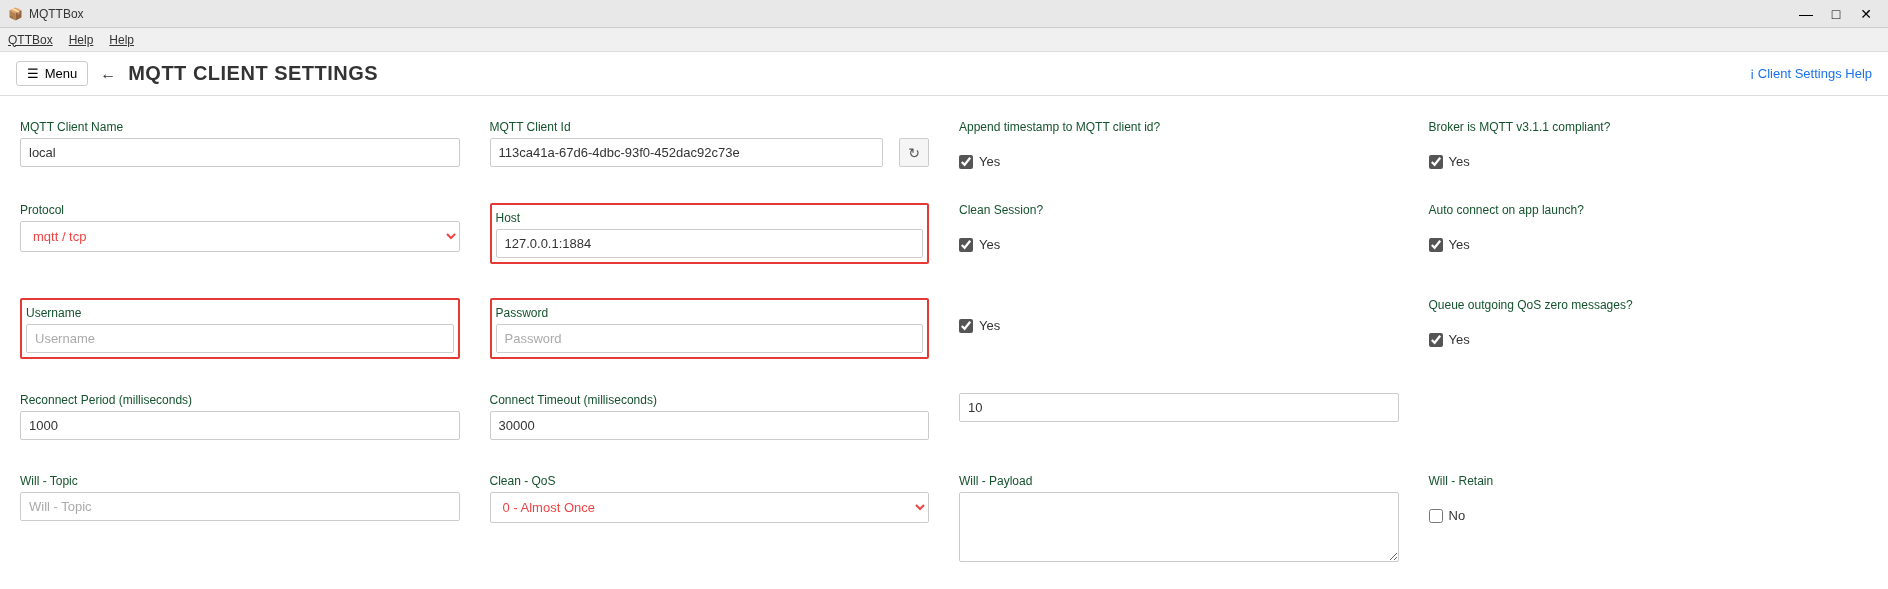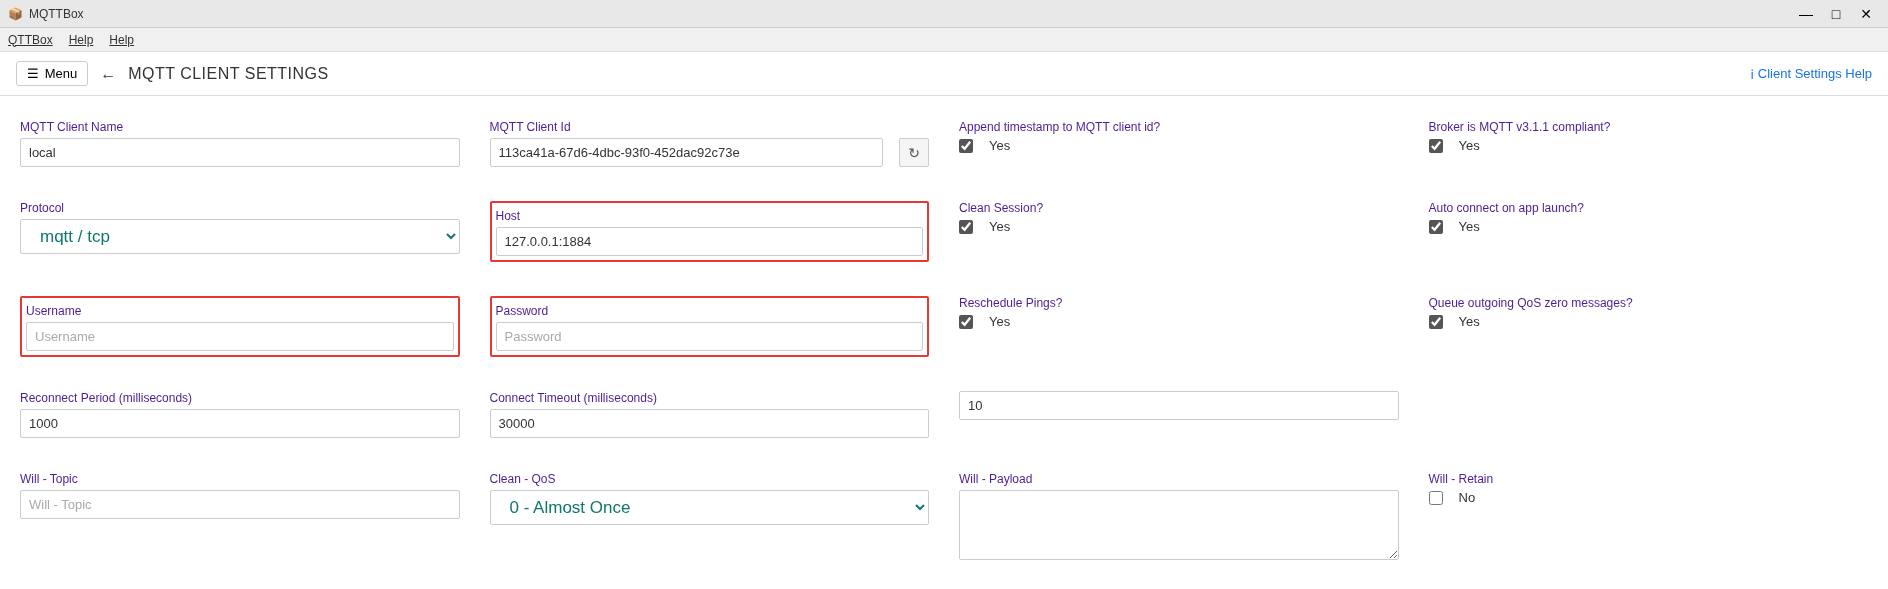--- a/index.html
+++ b/index.html
@@ -47,60 +47,60 @@
     }
     .toolbar-left { display: flex; align-items: center; gap: 12px; }
     .menu-btn {
       display: flex; align-items: center; gap: 6px;
       background: none; border: 1px solid #ccc; padding: 4px 10px;
       border-radius: 3px; cursor: pointer; font-size: 13px;
     }
     .back-btn {
       background: none; border: none; cursor: pointer; font-size: 16px; color: #333;
     }
-    .page-title { font-size: 16px; font-weight: normal; letter-spacing: 0.5px; }
+    .page-title { font-size: 20px; font-weight: bold; letter-spacing: 0.5px; }
     .help-link { color: #1a73e8; font-size: 13px; cursor: pointer; display: flex; align-items: center; gap: 4px; }
 
     
     .content { background: #fff; padding: 24px 20px; min-height: calc(589px - 96px); }
 
     
     .form-section { display: flex; gap: 0; margin-bottom: 18px; }
     .form-col { flex: 1; padding-right: 30px; }
     .form-col:last-child { padding-right: 0; }
 
     .field-group { margin-bottom: 16px; }
-    .field-label { font-size: 12px; color: #4c1d95; margin-bottom: 4px; display: block; font-weight: normal; }
+    .field-label { font-size: 12px; color: #14532d; margin-bottom: 4px; display: block; font-weight: normal; }
 
     input[type="text"], input[type="password"] {
       width: 100%; border: 1px solid #ccc; border-radius: 2px;
       padding: 6px 8px; font-size: 13px; color: #333; background: #fff;
       outline: none;
     }
     input::placeholder { color: #aaa; }
 
     select {
       width: 100%; border: 1px solid #ccc; border-radius: 2px;
-      padding: 6px 15px; font-size: 17px; color: #0f766e; background: #fff;
+      padding: 6px 8px; font-size: 13px; color: #ef4444; background: #fff;
       appearance: auto; cursor: pointer;
     }
 
     .input-with-btn { display: flex; gap: 16px; }
     .input-with-btn input { flex: 1; }
     .refresh-btn {
       border: 1px solid #ccc; background: #f5f5f5; border-radius: 2px;
       padding: 0 8px; cursor: pointer; font-size: 14px; color: #555;
     }
 
     
     .field-group.highlighted { border: 2px solid #e53935; padding: 4px; border-radius: 2px; }
     .field-group.highlighted .field-label { margin-top: 2px; }
 
     
-    .checkbox-group { display: flex; align-items: center; gap: 16px; margin-top: 4px; }
+    .checkbox-group { display: flex; align-items: center; gap: 6px; margin-top: 20px; }
     .checkbox-group input[type="checkbox"] { width: 14px; height: 14px; accent-color: #555; }
     .checkbox-label { font-size: 13px; }
 
     textarea {
       width: 100%; border: 1px solid #ccc; border-radius: 2px;
       padding: 6px 8px; font-size: 13px; color: #333; background: #fff;
       height: 70px; resize: vertical; outline: none;
     }
   </style>
 </head>
@@ -225,21 +225,20 @@
       </div>
     </div>
     <div class="form-col">
       <div class="field-group highlighted">
         <label class="field-label">Password</label>
         <input type="password" placeholder="Password" style="">
       </div>
     </div>
     <div class="form-col">
       <div class="field-group">
-        <label class="field-label">Reschedule Pings?</label>
         <div class="checkbox-group">
           <input type="checkbox" id="reschedulePings" checked="" style="">
           <label class="checkbox-label" for="reschedulePings">Yes</label>
         </div>
       </div>
     </div>
     <div class="form-col">
       <div class="field-group">
         <label class="field-label">Queue outgoing QoS zero messages?</label>
         <div class="checkbox-group">

